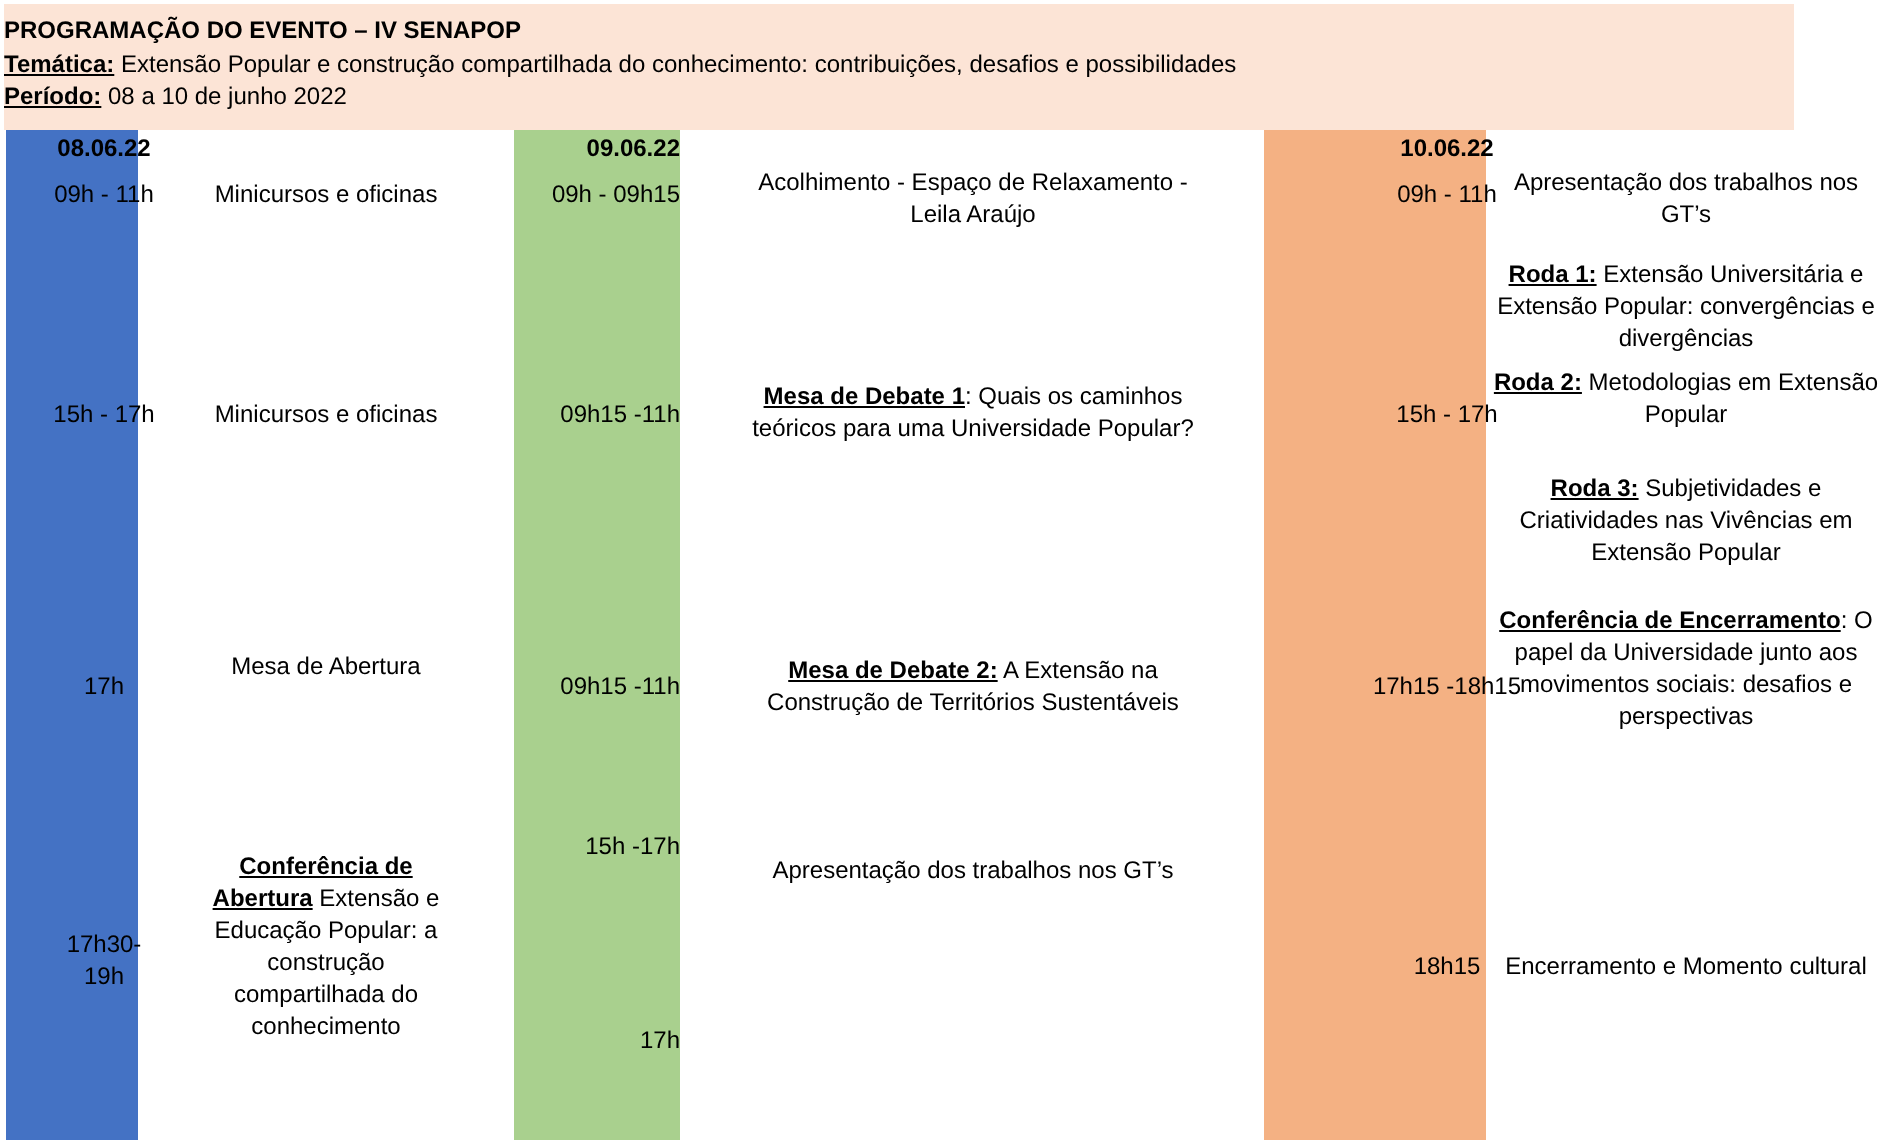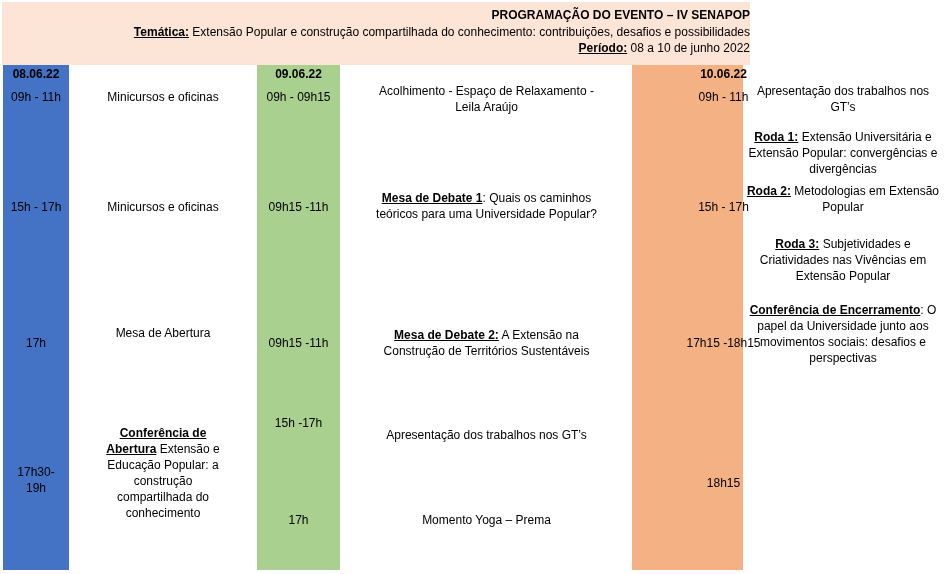--- a/index.html
+++ b/index.html
@@ -9,36 +9,36 @@
     height: 574px;
     background: #ffffff;
     font-family: "Liberation Sans", "DejaVu Sans", sans-serif;
     font-size: 12px;
     color: #000000;
     overflow: hidden;
   }
   .hdr {
     position: absolute;
     left: 2px; top: 2px;
-    width: 748px; height: 63px;
+    width: 895px; height: 63px;
     background: #fce4d6;
-    text-align: right;
+    text-align: left;
     box-sizing: border-box;
     padding-top: 5px;
     line-height: 16.5px;
   }
   .hdr-title { font-weight: bold; }
   .col-bg { position: absolute; top: 65px; height: 505px; }
   .bg1 { left: 3px;   width: 66px;  background: #4472c4; }
   .bg2 { left: 257px; width: 83px;  background: #a9d08e; }
   .bg3 { left: 632px; width: 111px; background: #f4b183; }
   .cell { position: absolute; text-align: center; line-height: 16px; }
-  .c1 { left: 3px;   width: 66px;  }
+  .c1 { left: 3px;   width: 66px; padding-left: 16px;  }
   .c2 { left: 74px;  width: 178px; }
-  .c3 { left: 257px; width: 83px;  }
+  .c3 { left: 257px; width: 83px; text-align: right;  }
   .c4 { left: 369px; width: 235px; }
   .c5 { left: 632px; width: 111px; padding-left: 36px; }
   .c6 { left: 745px; width: 196px; }
   .date { font-weight: bold; }
   b { font-weight: bold; text-decoration: underline; }
 </style>
 </head>
 <body>
 
 <div class="page">
@@ -68,27 +68,27 @@
   <div class="cell c3" style="top:89px">09h - 09h15</div>
   <div class="cell c3" style="top:199px">09h15 -11h</div>
   <div class="cell c3" style="top:335px">09h15 -11h</div>
   <div class="cell c3" style="top:415px">15h -17h</div>
   <div class="cell c3" style="top:512px">17h</div>
 
   <div class="cell c4" style="top:83px">Acolhimento - Espaço de Relaxamento - Leila Araújo</div>
   <div class="cell c4" style="top:190px"><b>Mesa de Debate 1</b><span>: Quais os caminhos teóricos para uma Universidade Popular?</span></div>
   <div class="cell c4" style="top:327px"><b>Mesa de Debate 2:</b><span> A Extensão na Construção de Territórios Sustentáveis</span></div>
   <div class="cell c4" style="top:427px">Apresentação dos trabalhos nos GT’s</div>
-  <div class="cell c4" style="top:512px">Momento Yoga – Prema</div>
 
   <div class="cell c5 date" style="top:66px">10.06.22</div>
   <div class="cell c5" style="top:89px">09h - 11h</div>
   <div class="cell c5" style="top:199px">15h - 17h</div>
   <div class="cell c5" style="top:335px">17h15 -18h15</div>
   <div class="cell c5" style="top:475px">18h15</div>
 
   <div class="cell c6" style="top:83px">Apresentação dos trabalhos nos GT’s</div>
   <div class="cell c6" style="top:129px"><b>Roda 1:</b><span> Extensão Universitária e Extensão Popular: convergências e divergências</span></div>
   <div class="cell c6" style="top:183px"><b>Roda 2:</b><span> Metodologias em Extensão Popular</span></div>
   <div class="cell c6" style="top:236px"><b>Roda 3:</b><span> Subjetividades e Criatividades nas Vivências em Extensão Popular</span></div>
   <div class="cell c6" style="top:302px"><b>Conferência de Encerramento</b><span>:  O papel da Universidade junto aos movimentos sociais: desafios e perspectivas</span></div>
+  <div class="cell c6" style="top:475px">Encerramento e Momento cultural</div>
 
 </div>
 
 </body></html>

